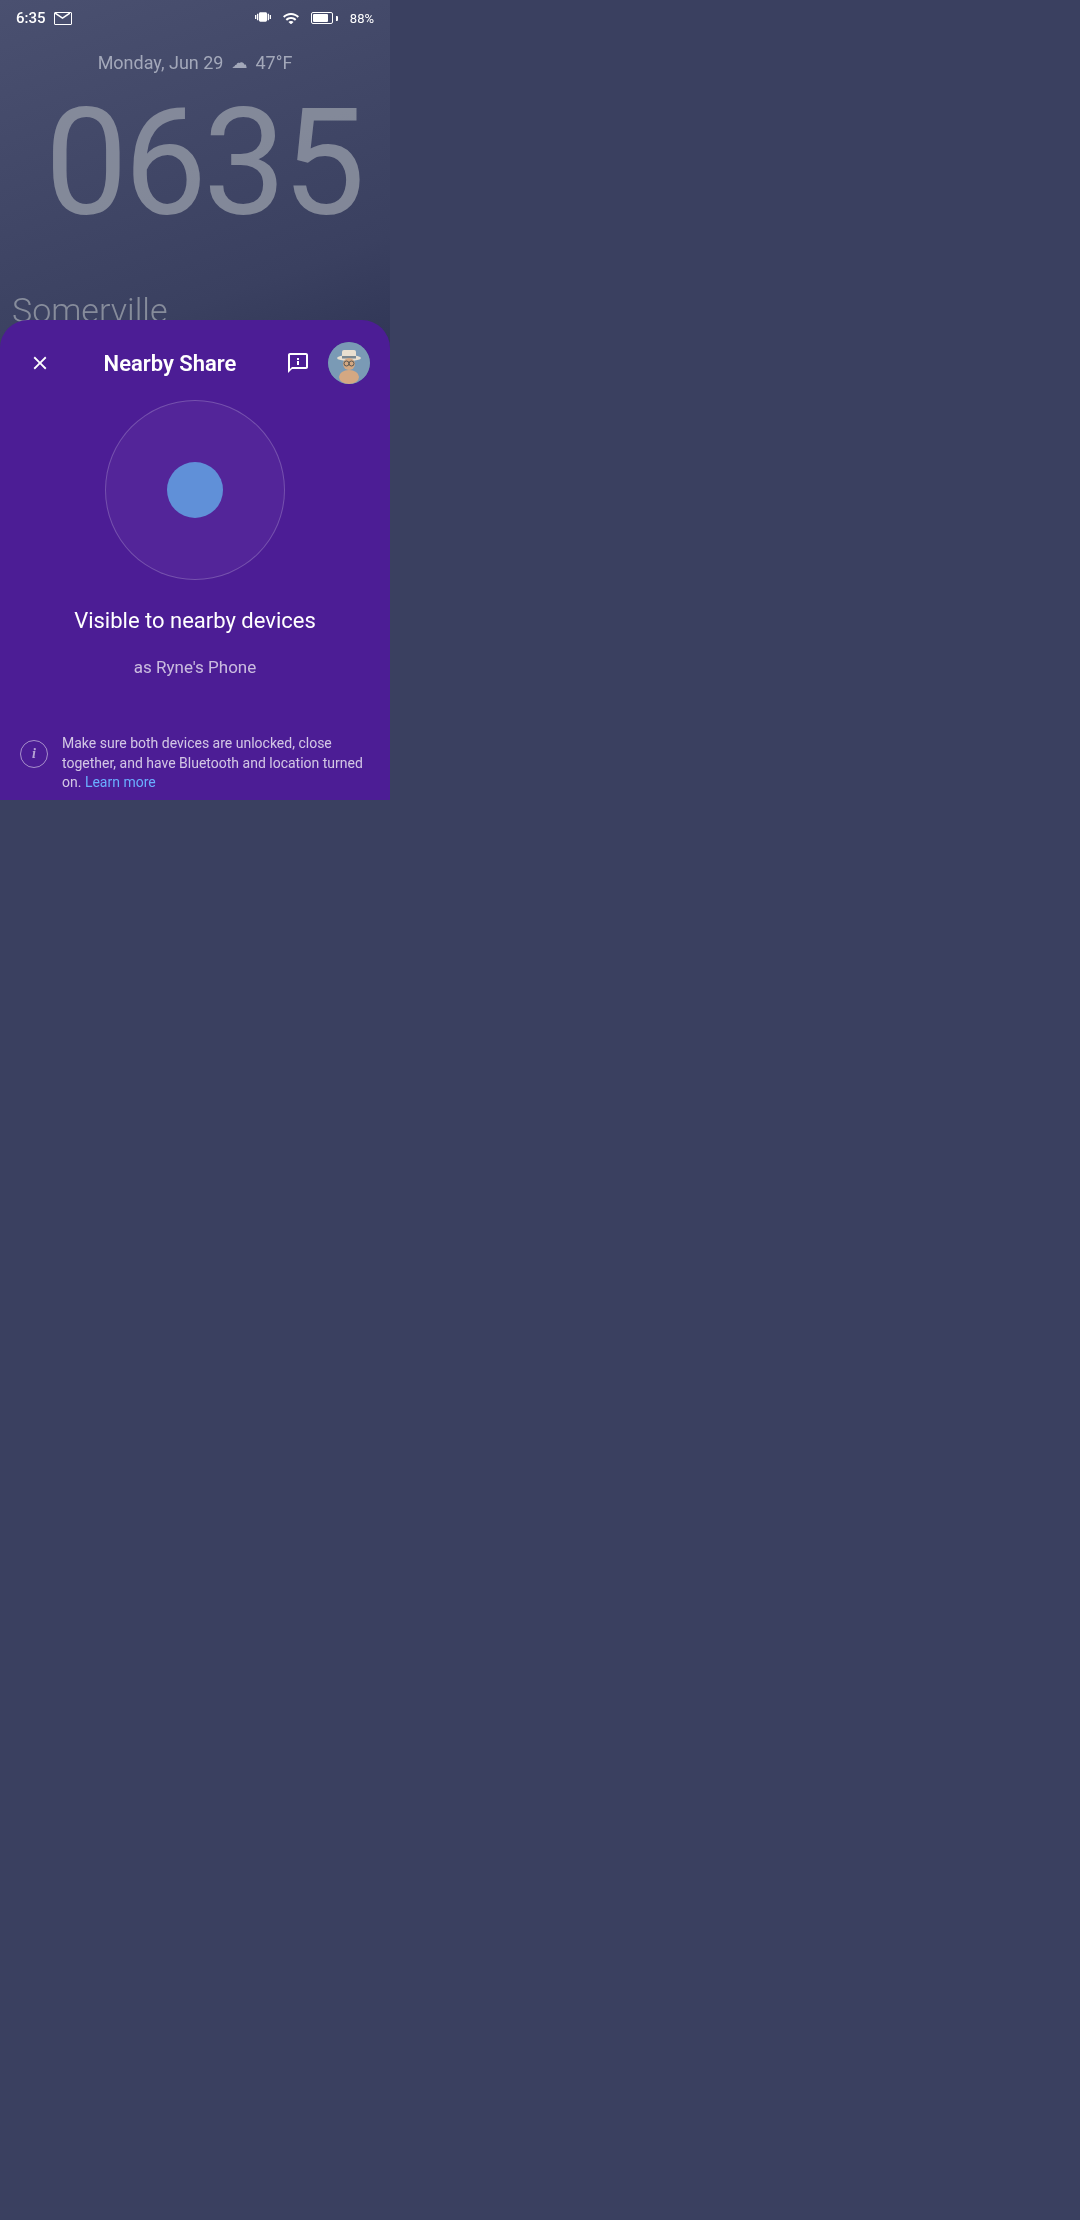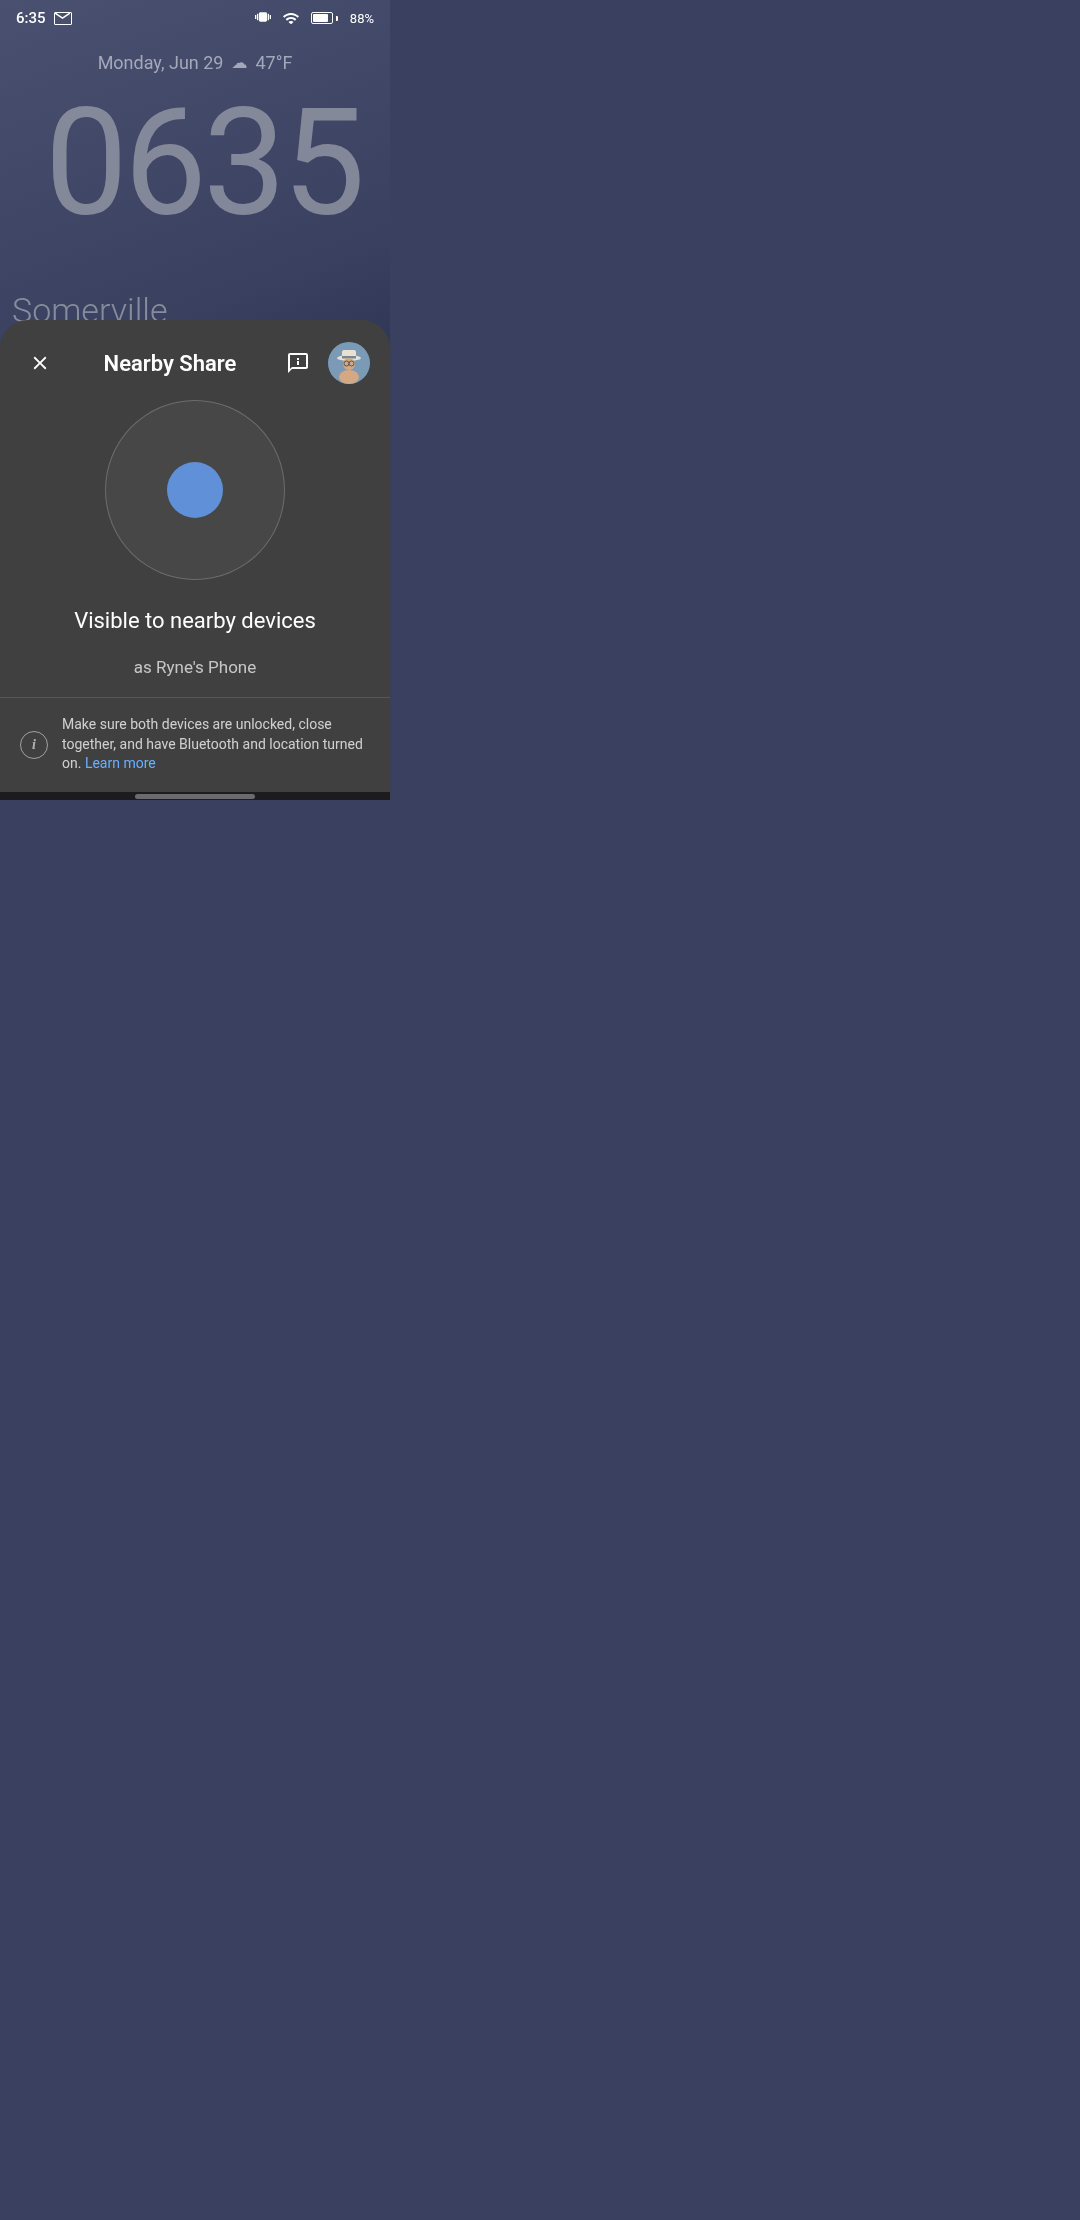--- a/index.html
+++ b/index.html
@@ -104,21 +104,21 @@
       font-size: 34px;
       font-weight: 300;
       z-index: 5;
     }
 
     
     .bottom-sheet {
       position: absolute;
       bottom: 0; left: 0; right: 0;
       height: 480px;
-      background: #404040;
+      background: #4c1d95;
       border-radius: 28px 28px 0 0;
       z-index: 20;
       display: flex;
       flex-direction: column;
     }
 
     
     .sheet-header {
       display: flex;
       align-items: center;
@@ -231,20 +231,21 @@
 
     .info-icon-wrap {
       flex-shrink: 0;
     }
 
     .info-text {
       color: rgba(255,255,255,0.75);
       font-size: 14px;
       line-height: 1.4;
       flex: 1;
+      margin-top: 19px;
     }
 
     .learn-more-link {
       color: #6aafff;
       text-decoration: none;
     }
 
     
     .home-indicator {
       height: 28px;

